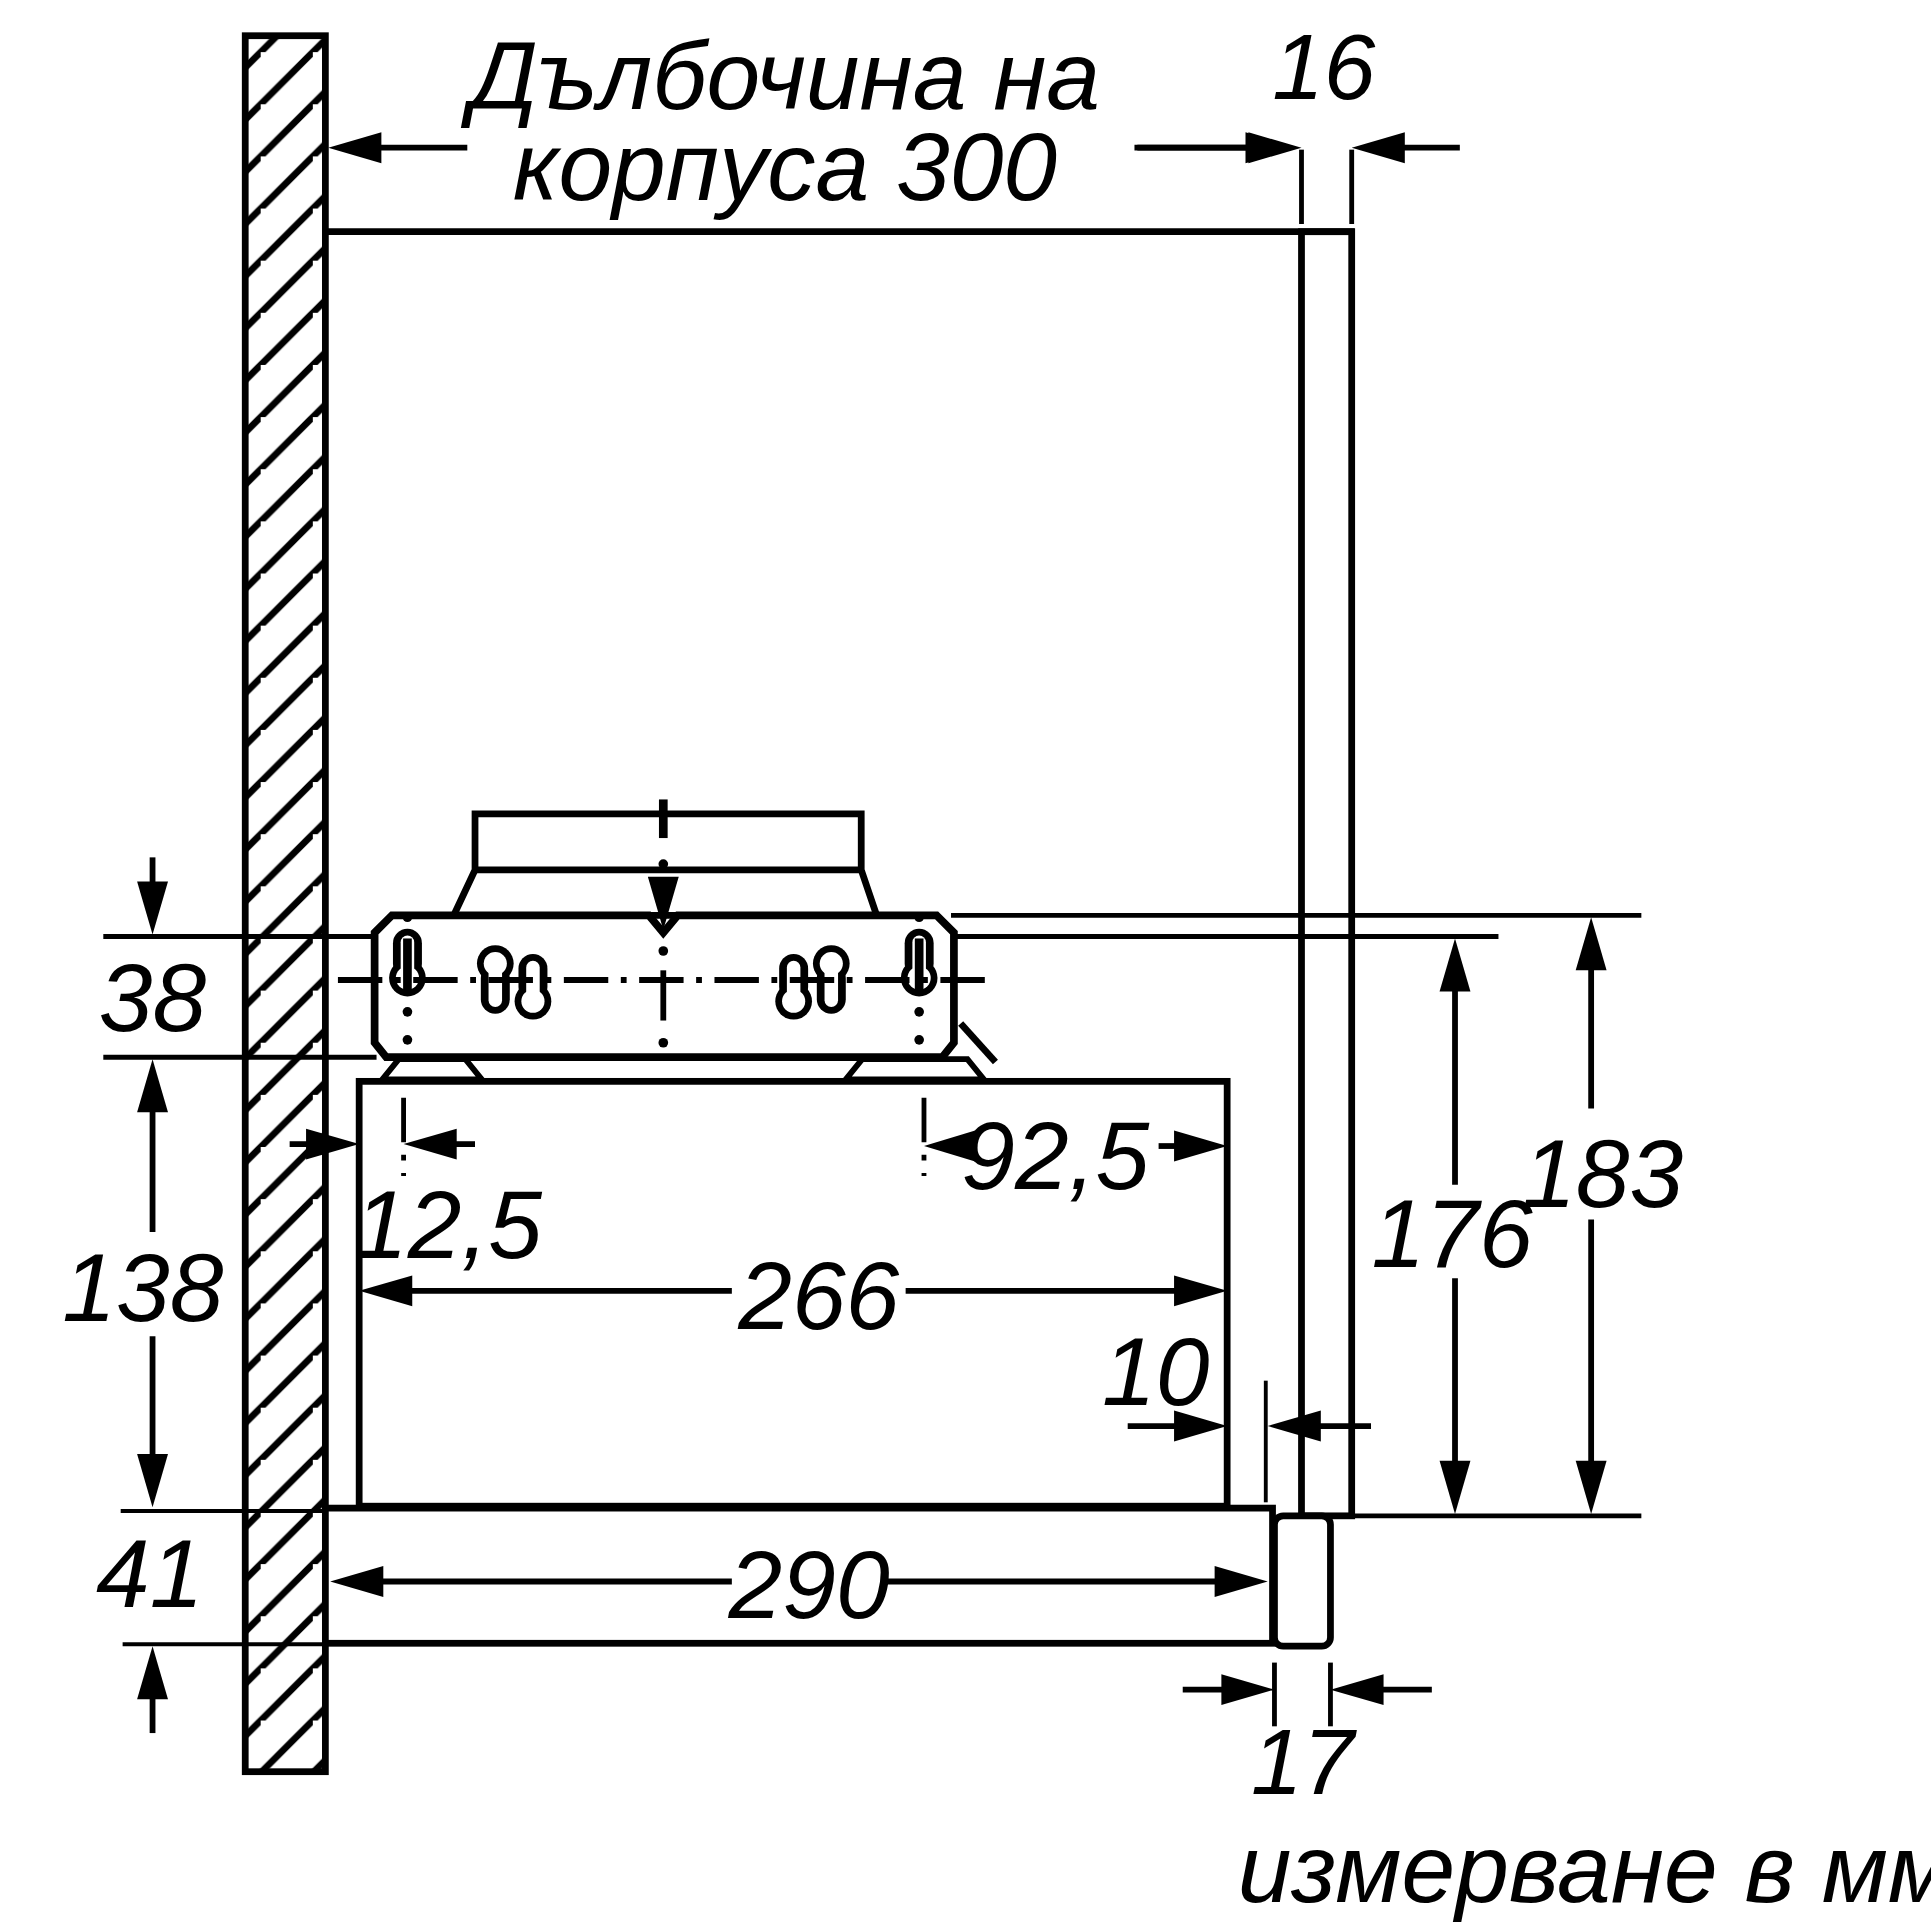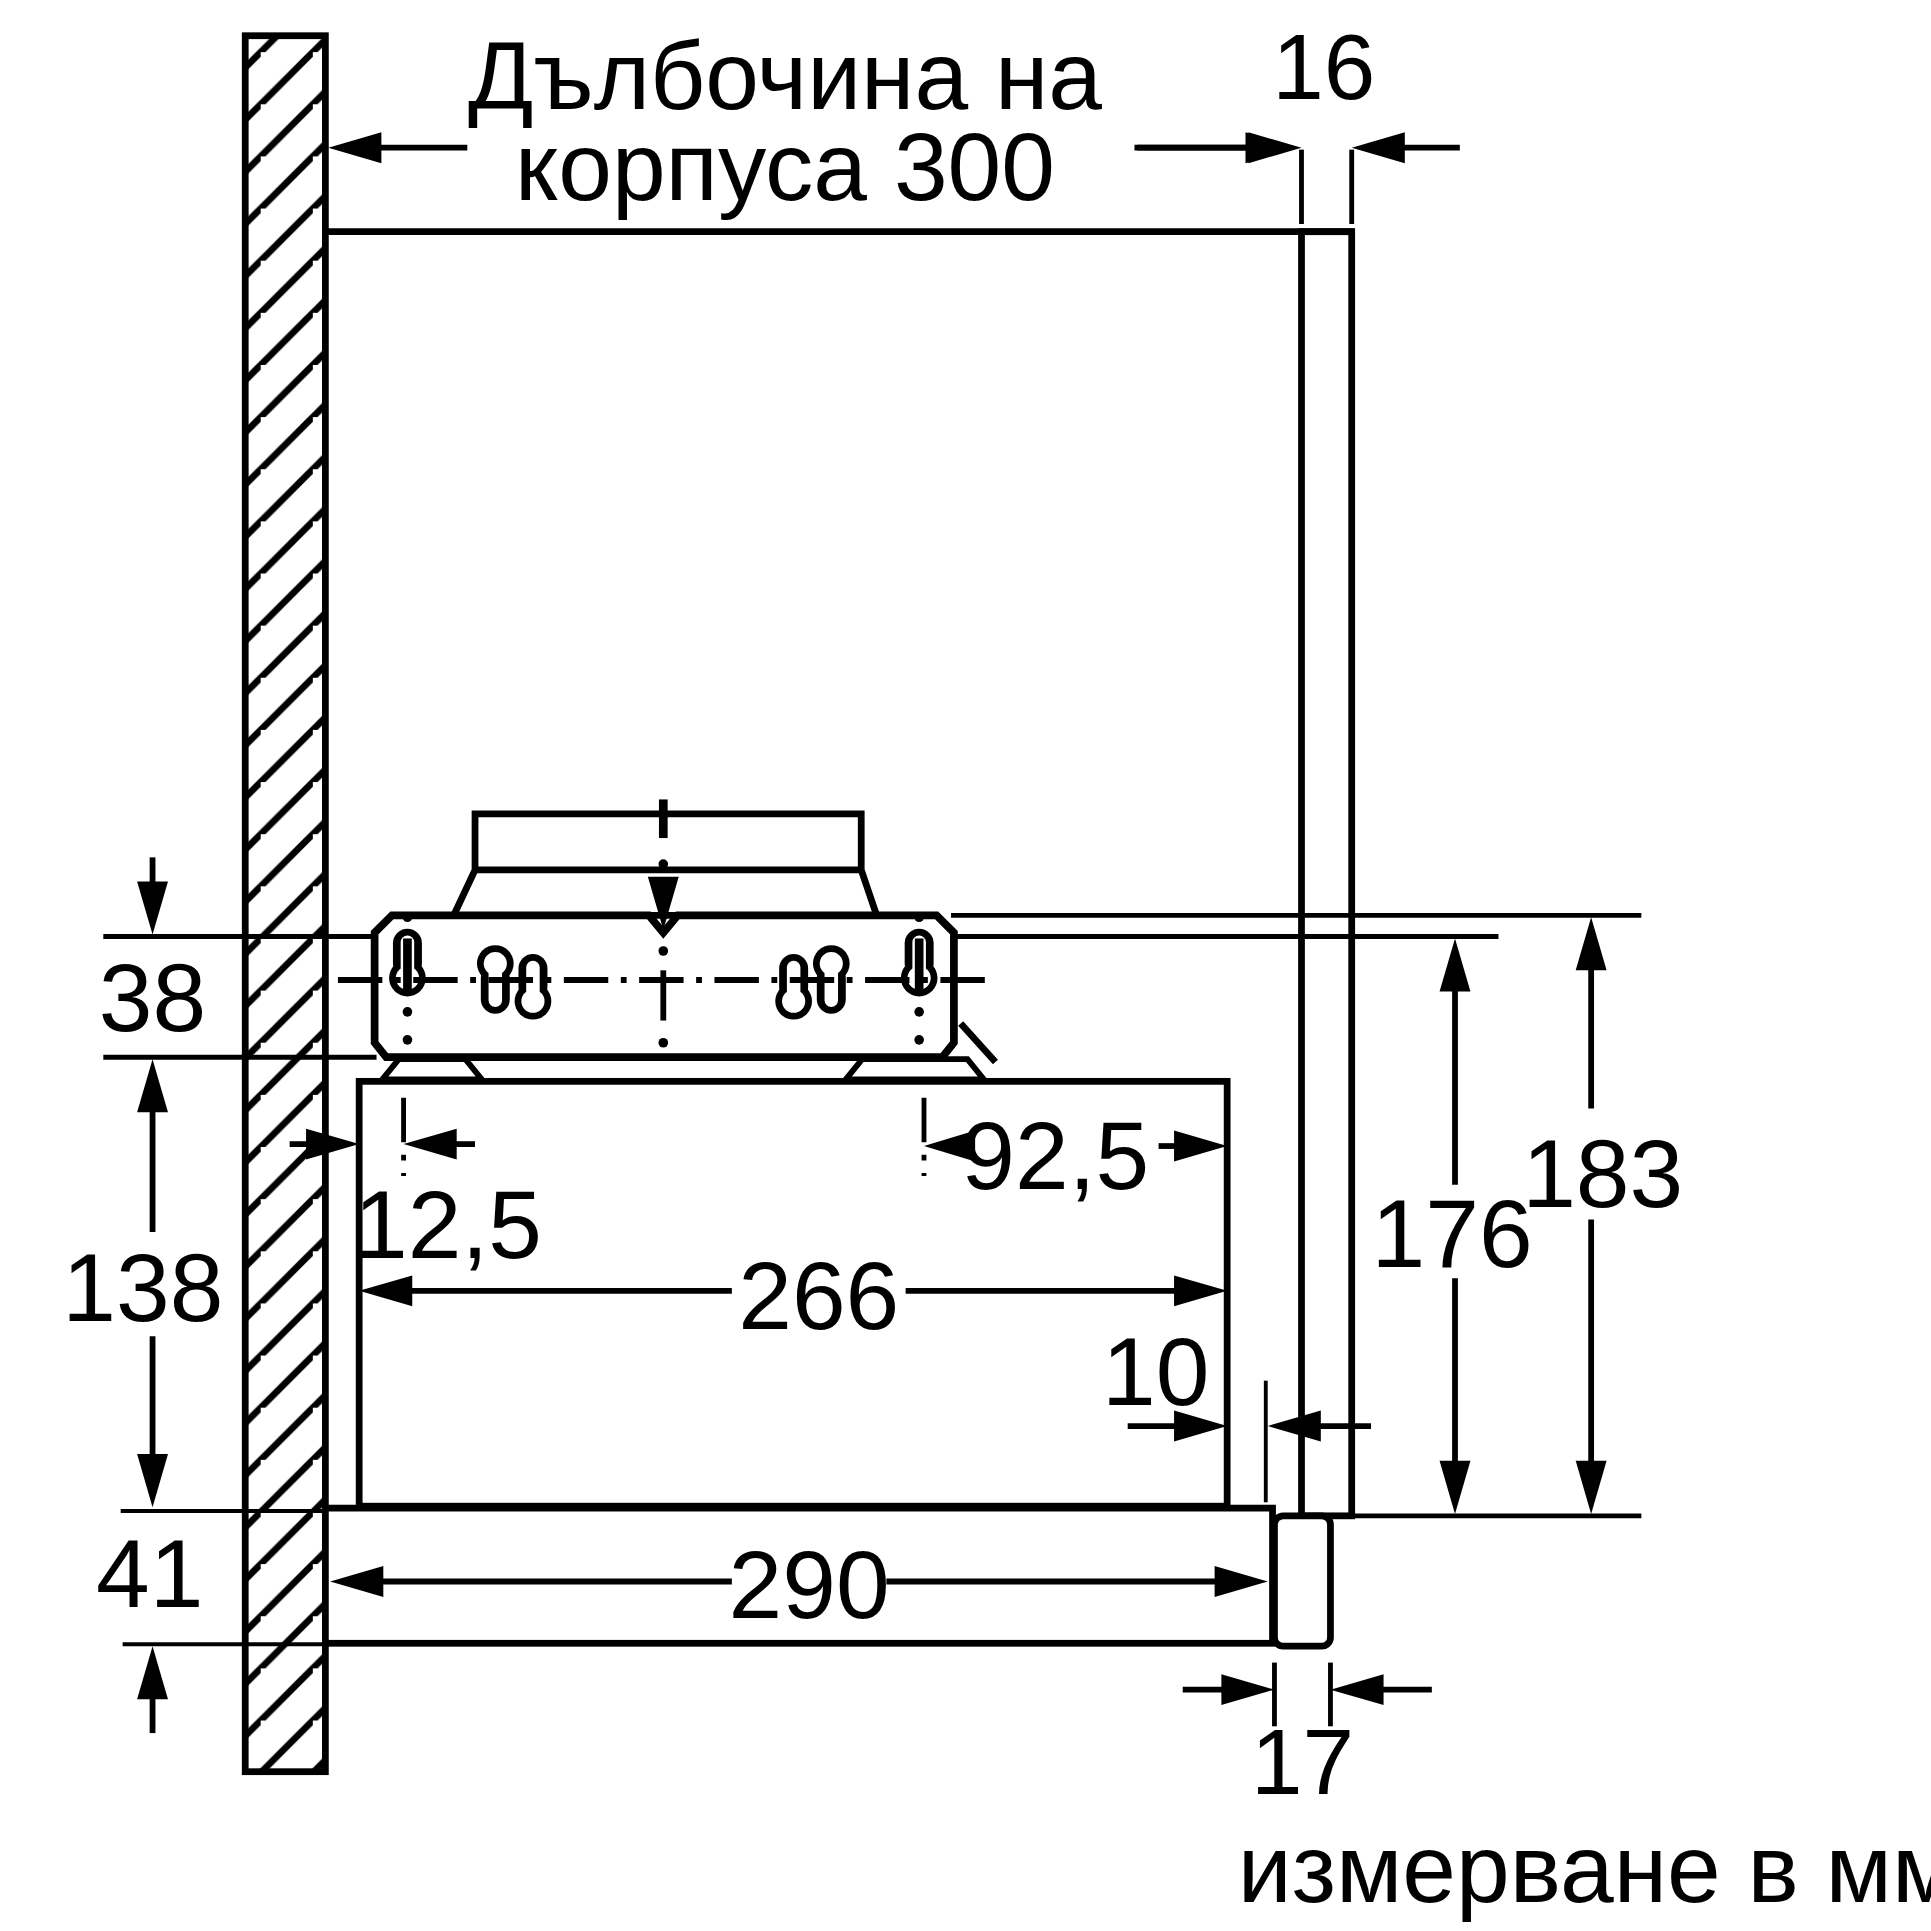--- a/index.html
+++ b/index.html
@@ -1,16 +1,16 @@
 <!DOCTYPE html>
 <html><head>
 <meta charset="utf-8">
 <style>
   html,body{margin:0;padding:0;background:#ffffff;}
-  .page{width:1594px;height:1931px;background:#fff;}
+  .page{width:1594px;height:1931px;background:#fff;font-style:italic;}
   svg{display:block;}
   text{font-family:"Liberation Sans","DejaVu Sans",sans-serif;fill:#000;}
   .t100{font-size:100px;}
   .t96{font-size:96px;}
   .ln{stroke:#000;fill:none;}
   .fw{fill:#fff;stroke:#000;}
   .ar{fill:#000;stroke:none;}
   .dd{stroke:#000;fill:none;stroke-dasharray:46 13 6 13;}
 </style>
 </head>

